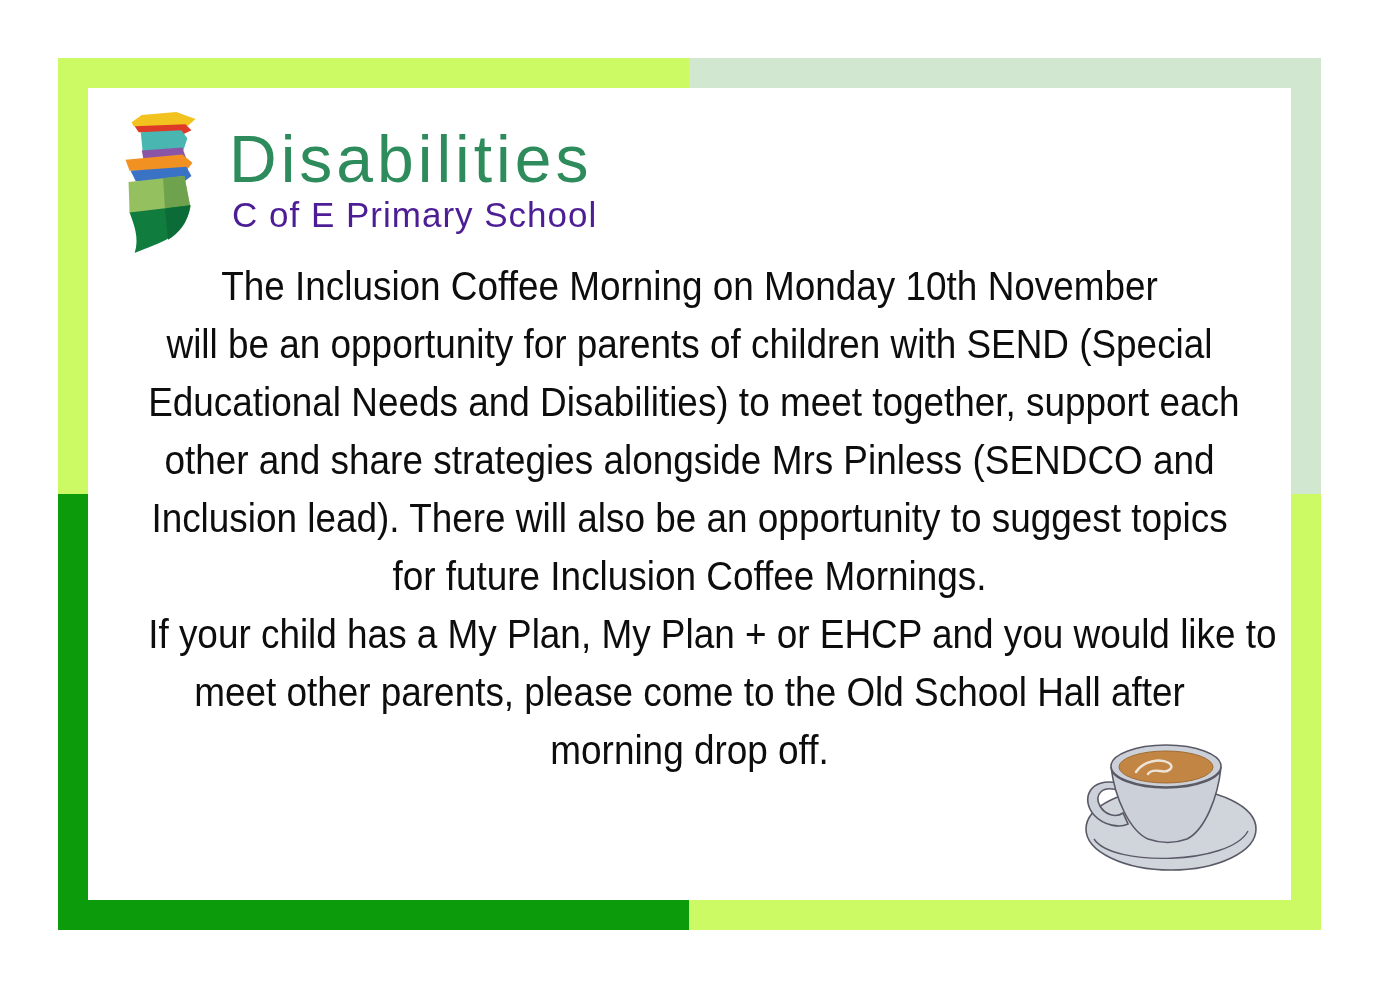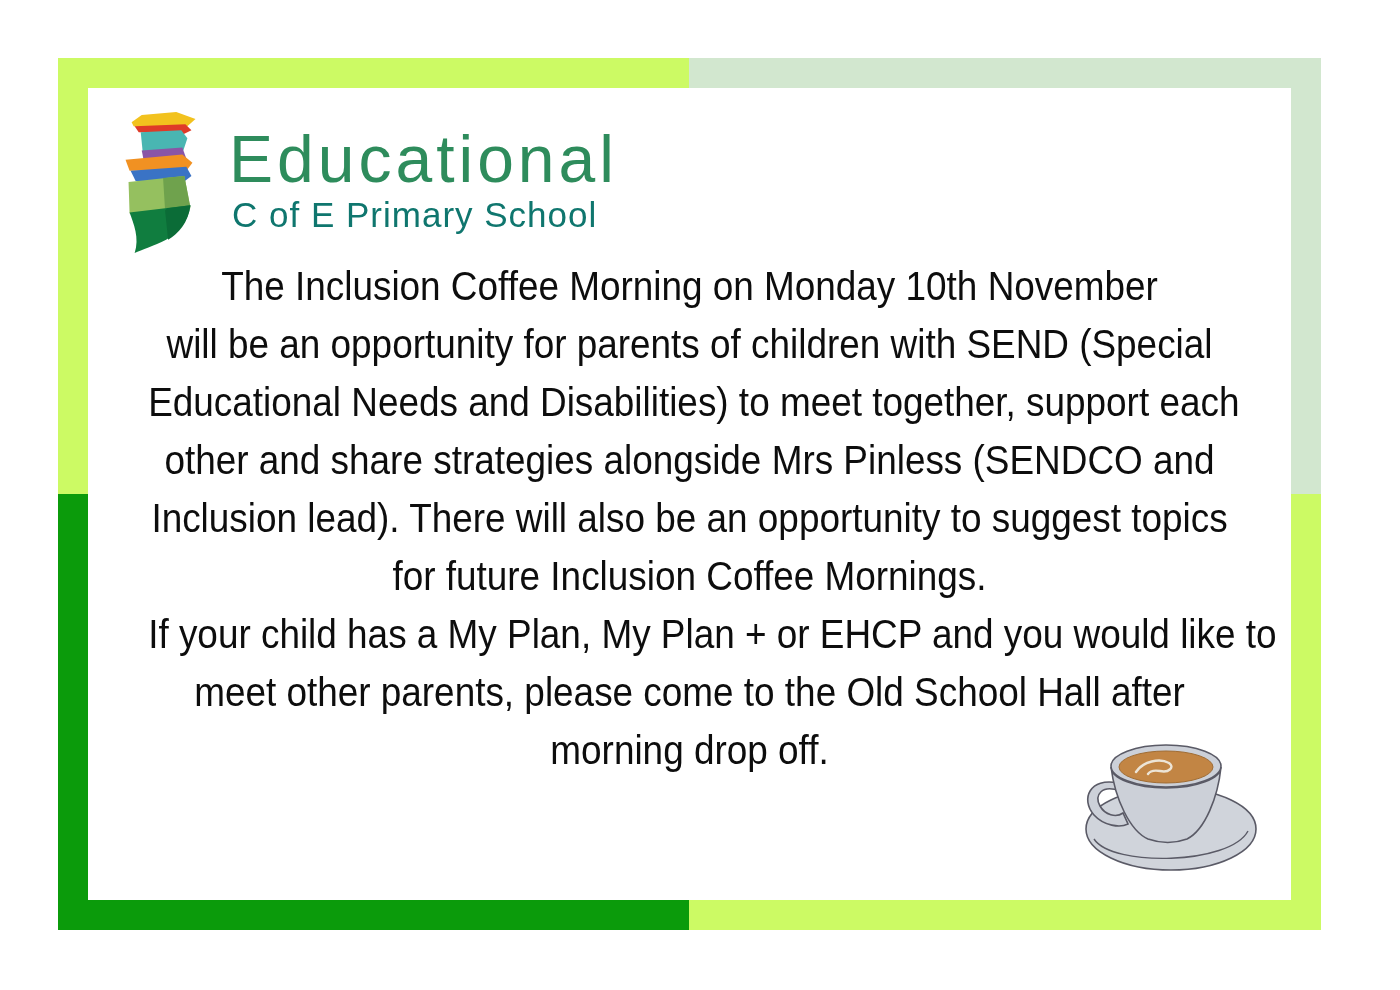--- a/index.html
+++ b/index.html
@@ -29,21 +29,21 @@
   
   .logo-mark { position:absolute; left:117px; top:112px; width:86px; height:142px; }
   .school-name {
     position:absolute; left:229px; top:126px;
     font-size:66px; line-height:66px; letter-spacing:4px;
     font-weight:400; color:#2e8c5c; white-space:nowrap;
   }
   .school-subtitle {
     position:absolute; left:232px; top:197px;
     font-size:35px; line-height:35px; letter-spacing:1px;
-    font-weight:400; color:#0f766e; white-space:nowrap;
+    font-weight:400; color:#4c1d95; white-space:nowrap;
   }
   
   .announcement {
     position:absolute; left:88px; top:257px; width:1203px;
     text-align:center; color:#0d0d0d;
     font-size:41px; line-height:58px; font-weight:400;
     transform:scaleX(0.9); transform-origin:50% 0;
   }
   .announcement .line { white-space:nowrap; }
   
@@ -65,21 +65,21 @@
     <path d="M23,20 L63,18 L69,26 L65,38 L25,40 Z" fill="#49b6b2"></path>
     <path d="M24,38 L64,35 L68,46 L26,48 Z" fill="#8a55a6"></path>
     <path d="M8,47 L64,42 L74,50 L68,58 L12,58 Z" fill="#f19122"></path>
     <path d="M13,58 L68,54 L73,63 L64,70 L18,68 Z" fill="#3a73c5"></path>
     <path d="M11,69 L66,63 L72,95 L12,100 Z" fill="#95c05f"></path>
     <path d="M45,65 L66,63 L72,94 L47,97 Z" fill="#6fa24d"></path>
     <path d="M12,99 L72,92 C70,108 60,119 48,126 C36,132 24,136 17,139 C22,124 16,110 12,99 Z" fill="#107d3f"></path>
     <path d="M49,95 L72,92 C70,109 60,120 50,126 L47,97 Z" fill="#0b6c37"></path>
   </svg>
 
-  <div class="school-name">Educational</div>
+  <div class="school-name">Disabilities</div>
   <div class="school-subtitle">C of E Primary School</div>
 
   <div class="announcement">
     <div class="line">The Inclusion Coffee Morning on Monday 10th November</div>
     <div class="line">will be an opportunity for parents of children with SEND (Special</div>
     <div class="line">Educational Needs and Disabilities) to meet together, support each</div>
     <div class="line">other and share strategies alongside Mrs Pinless (SENDCO and</div>
     <div class="line">Inclusion lead). There will also be an opportunity to suggest topics</div>
     <div class="line">for future Inclusion Coffee Mornings.</div>
     <div class="line">If your child has a My Plan, My Plan + or EHCP and you would like to</div>

